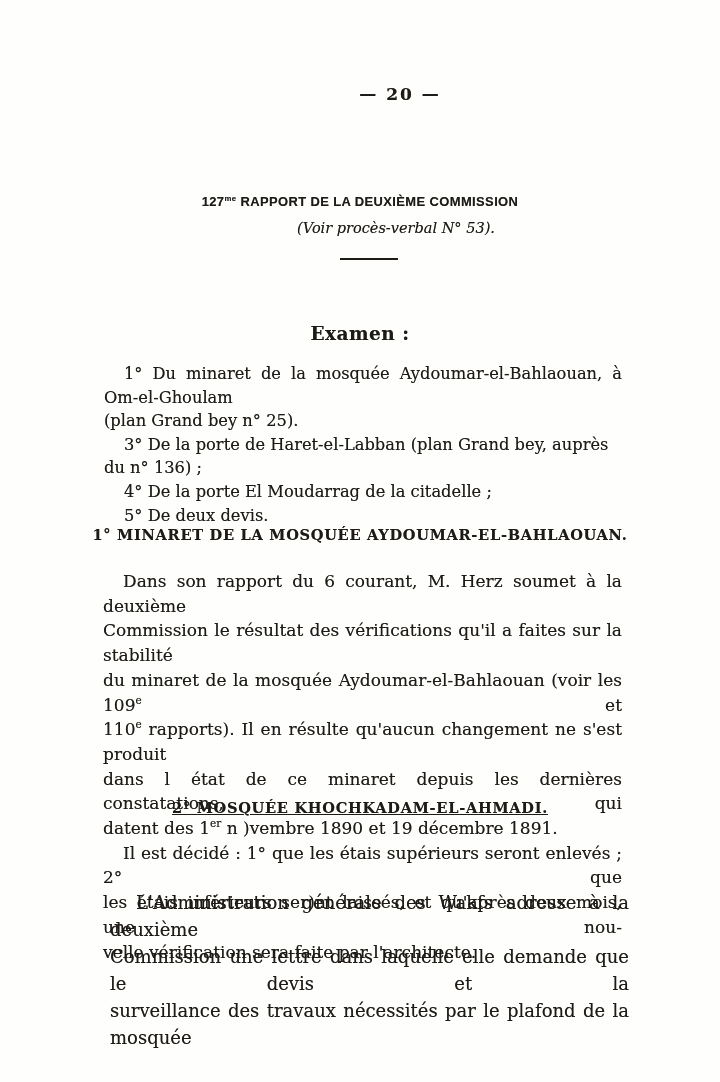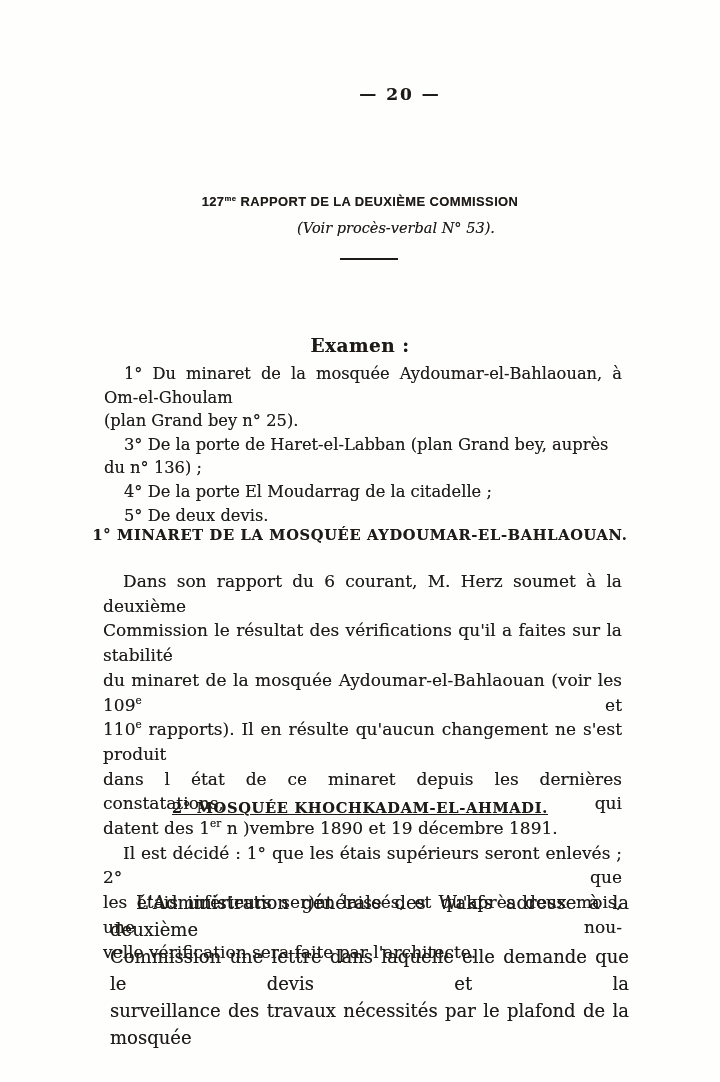--- a/index.html
+++ b/index.html
@@ -28,21 +28,21 @@
   .report-subtitle {
     position: absolute; top: 220px; left: 0; width: 100%;
     text-align: center; font-style: italic; font-size: 14.5px; margin-left: 36px;
   }
   .header-rule {
     position: absolute; top: 258px; left: 340px;
     width: 58px; height: 2px; background: #1e1b17;
   }
   .examen-heading {
     position: absolute; top: 323px; left: 0; width: 100%;
-    text-align: center; font-weight: bold; font-size: 18.5px; letter-spacing: 0.5px; margin-top: 12px;
+    text-align: center; font-weight: bold; font-size: 18.5px; letter-spacing: 0.5px;
   }
   .examen-list {
     position: absolute; top: 362px; left: 104px; width: 518px;
     font-size: 16.3px; line-height: 23.6px;
   }
   .section1-heading {
     position: absolute; top: 526px; left: 0; width: 100%;
     text-align: center; font-weight: bold; font-size: 14.6px; letter-spacing: 0.7px;
   }
   .section1-body {

